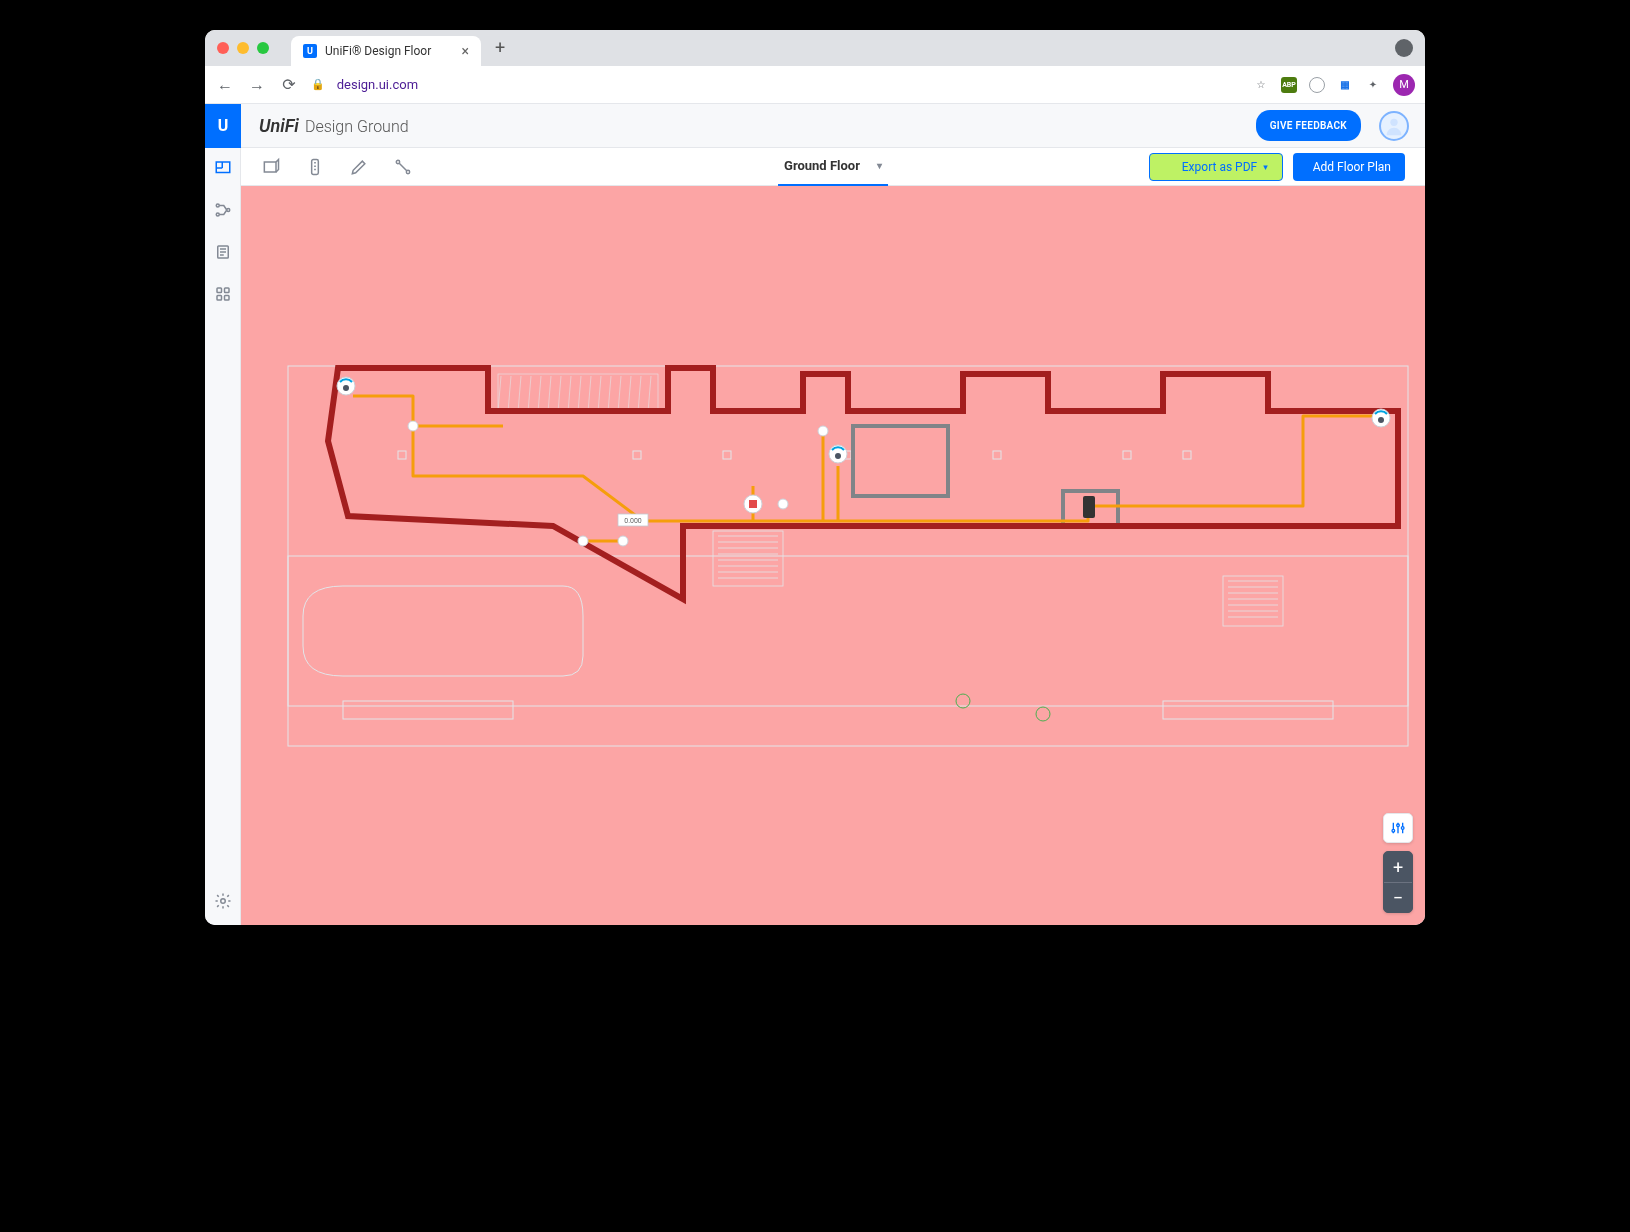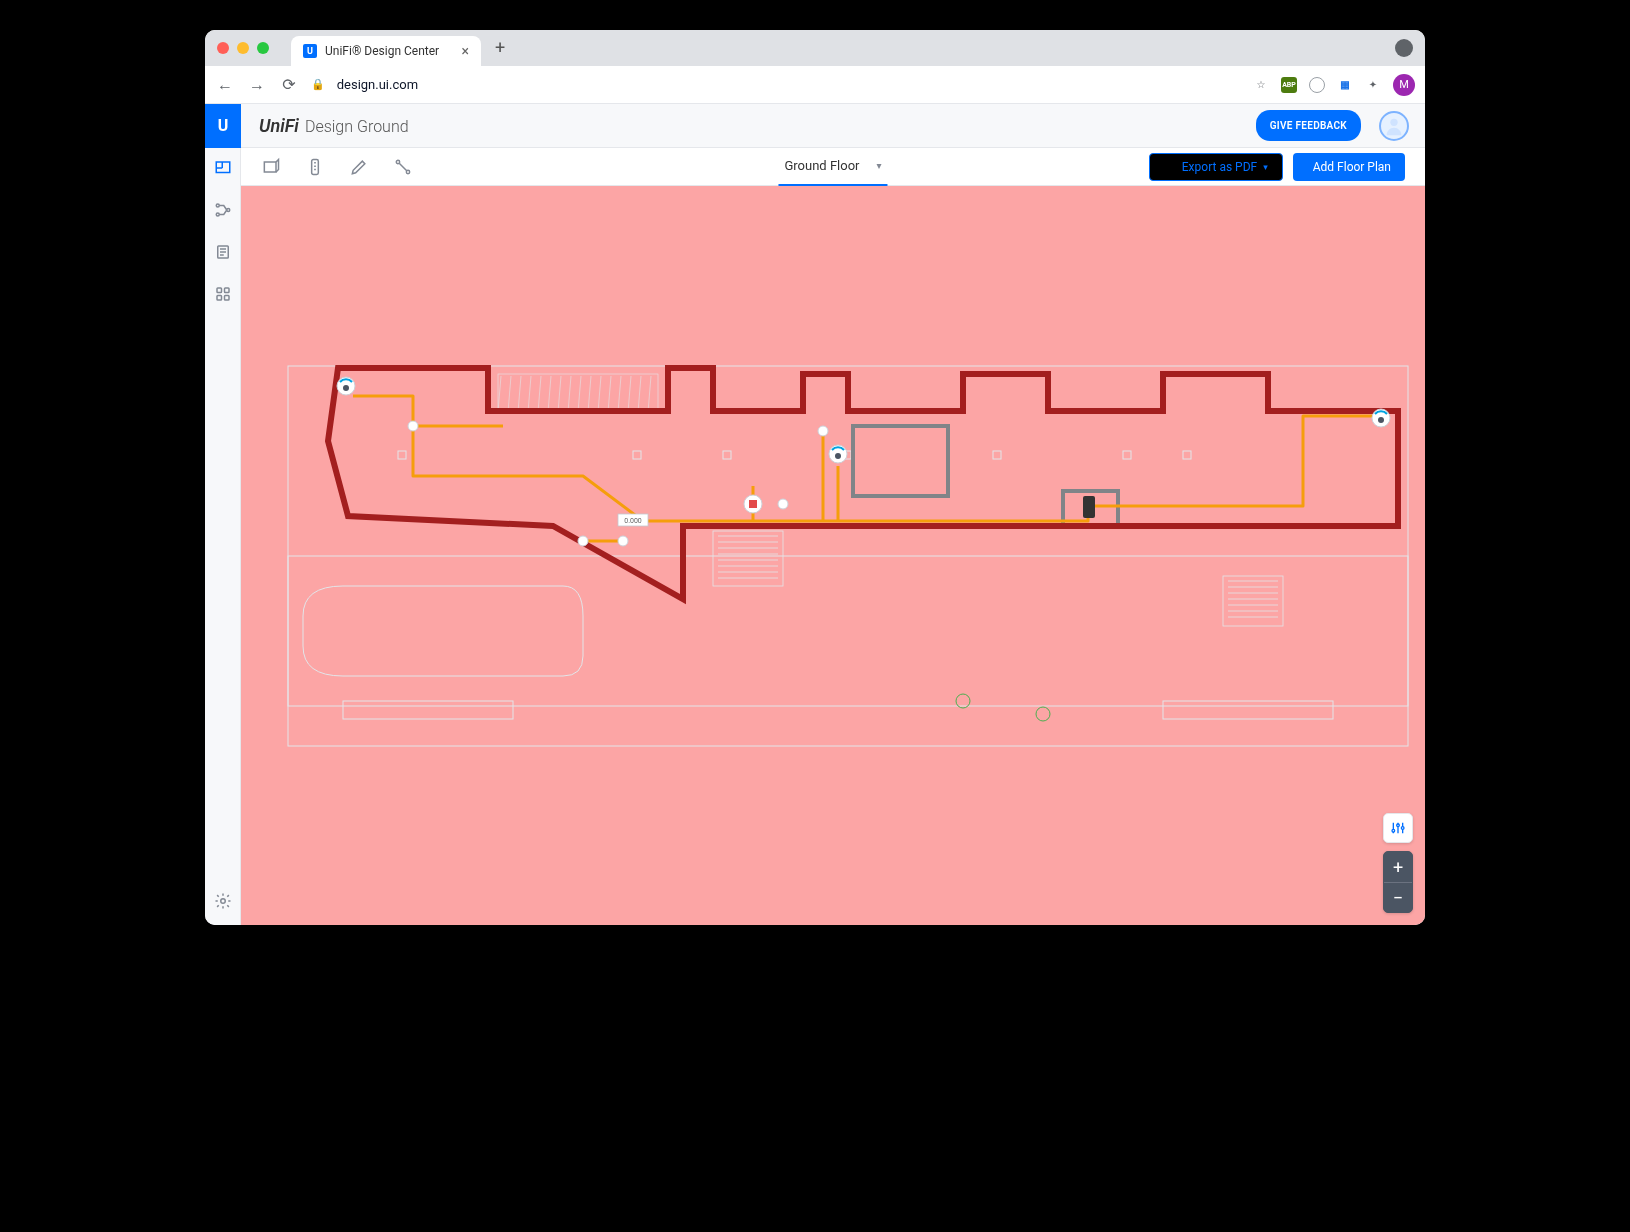--- a/index.html
+++ b/index.html
@@ -35,21 +35,21 @@
   .tab .favicon{width:14px;height:14px;background:#006fff;border-radius:2px;display:flex;align-items:center;justify-content:center;color:#fff;font-size:9px;font-weight:bold;}
   .tab .close{margin-left:auto;font-size:14px;color:#666;}
   .newtab{margin-left:6px;color:#555;font-size:18px;line-height:1;}
   .incog{margin-left:auto;width:18px;height:18px;background:#5f6368;border-radius:50%;}
   
   .urlbar{height:38px;background:#fff;border-bottom:1px solid var(--gray-border);
           display:flex;align-items:center;padding:0 10px;gap:12px;}
   .nav-icn{color:#5f6368;font-size:16px;width:20px;text-align:center;}
   .lock{font-size:11px;color:#5f6368;}
   .url{font-size:13px;color:#202124;}
-  .url .domain{color:#0f172a;}
+  .url .domain{color:#4c1d95;}
   .ext-icons{margin-left:auto;display:flex;gap:12px;align-items:center;}
   .ext{width:16px;height:16px;border-radius:3px;font-size:10px;display:flex;align-items:center;justify-content:center;}
   .star{color:#5f6368;}
   .abp{background:#4d7c0f;color:#fff;font-weight:bold;font-size:7px;}
   .avatar{width:22px;height:22px;border-radius:50%;background:#9c27b0;color:#fff;font-size:11px;display:flex;align-items:center;justify-content:center;}
   
   .app-header{height:44px;background:var(--gray-bg);display:flex;align-items:center;padding-right:16px;gap:18px;border-bottom:1px solid var(--gray-border);}
   .logo-sq{width:36px;height:44px;background:var(--blue);display:flex;align-items:center;justify-content:center;color:#fff;font-weight:bold;font-size:16px;}
   .brand{display:flex;align-items:baseline;gap:6px;color:#333;margin-left:0;}
   .brand .uni{font-style:italic;font-weight:600;font-size:18px;}
@@ -64,25 +64,25 @@
   .leftnav{width:36px;background:var(--gray-bg);border-right:1px solid var(--gray-border);
            display:flex;flex-direction:column;align-items:center;padding-top:10px;gap:22px;}
   .leftnav .li{width:20px;height:20px;color:var(--icon-gray);display:flex;align-items:center;justify-content:center;}
   .leftnav .li.active{color:var(--blue);}
   .leftnav .settings{margin-top:auto;margin-bottom:14px;}
   .main{flex:1;position:relative;display:flex;flex-direction:column;}
   .topbar{height:38px;border-bottom:1px solid var(--gray-border);display:flex;align-items:center;padding:0 20px;gap:24px;}
   .tool{width:20px;height:20px;color:var(--icon-gray);}
   .floor-sel{position:absolute;left:50%;transform:translateX(-50%);
              height:38px;display:flex;align-items:center;gap:17px;font-size:13px;color:#333;
-             border-bottom:2px solid var(--blue);padding:0 6px;}
+             border-bottom:2px solid var(--blue);padding:0 6px;font-weight:bold;}
   .floor-sel .chev{color:var(--icon-gray);font-size:10px;}
   .right-btns{margin-left:auto;display:flex;gap:10px;}
   .btn{height:28px;padding:0 14px;border-radius:4px;font-size:12px;display:flex;align-items:center;gap:6px;cursor:pointer;}
-  .btn.outline{border:1px solid var(--blue);color:var(--blue);background:#000000;padding-left:32px;}
+  .btn.outline{border:1px solid var(--blue);color:var(--blue);background:#bef264;padding-left:32px;}
   .btn.solid{background:var(--blue);color:#fff;padding-left:20px;}
   
   .canvas{flex:1;position:relative;background:#fca5a5;overflow:hidden;}
   .floorplan{position:absolute;left:40px;right:10px;top:170px;height:400px;}
   .fp-svg{width:100%;height:100%;}
   
   .overlay-stack{position:absolute;right:12px;bottom:12px;display:flex;flex-direction:column;gap:8px;}
   .ov-btn{width:30px;background:#fff;border:1px solid var(--gray-border);border-radius:5px;
           box-shadow:0 1px 3px rgba(0,0,0,.15);display:flex;flex-direction:column;align-items:center;}
   .ov-btn.single{height:30px;justify-content:center;}
@@ -95,21 +95,21 @@
 <body>
 
 <div class="frame">
 
   <div class="tabbar">
     <div class="dot r"></div>
     <div class="dot y"></div>
     <div class="dot g"></div>
     <div class="tab">
       <span class="favicon">U</span>
-      <span>UniFi® Design Center</span>
+      <span>UniFi® Design Floor</span>
       <span class="close">×</span>
     </div>
     <span class="newtab">+</span>
     <span class="incog"></span>
   </div>
 
   <div class="urlbar">
     <span class="nav-icn">←</span>
     <span class="nav-icn">→</span>
     <span class="nav-icn">⟳</span>

